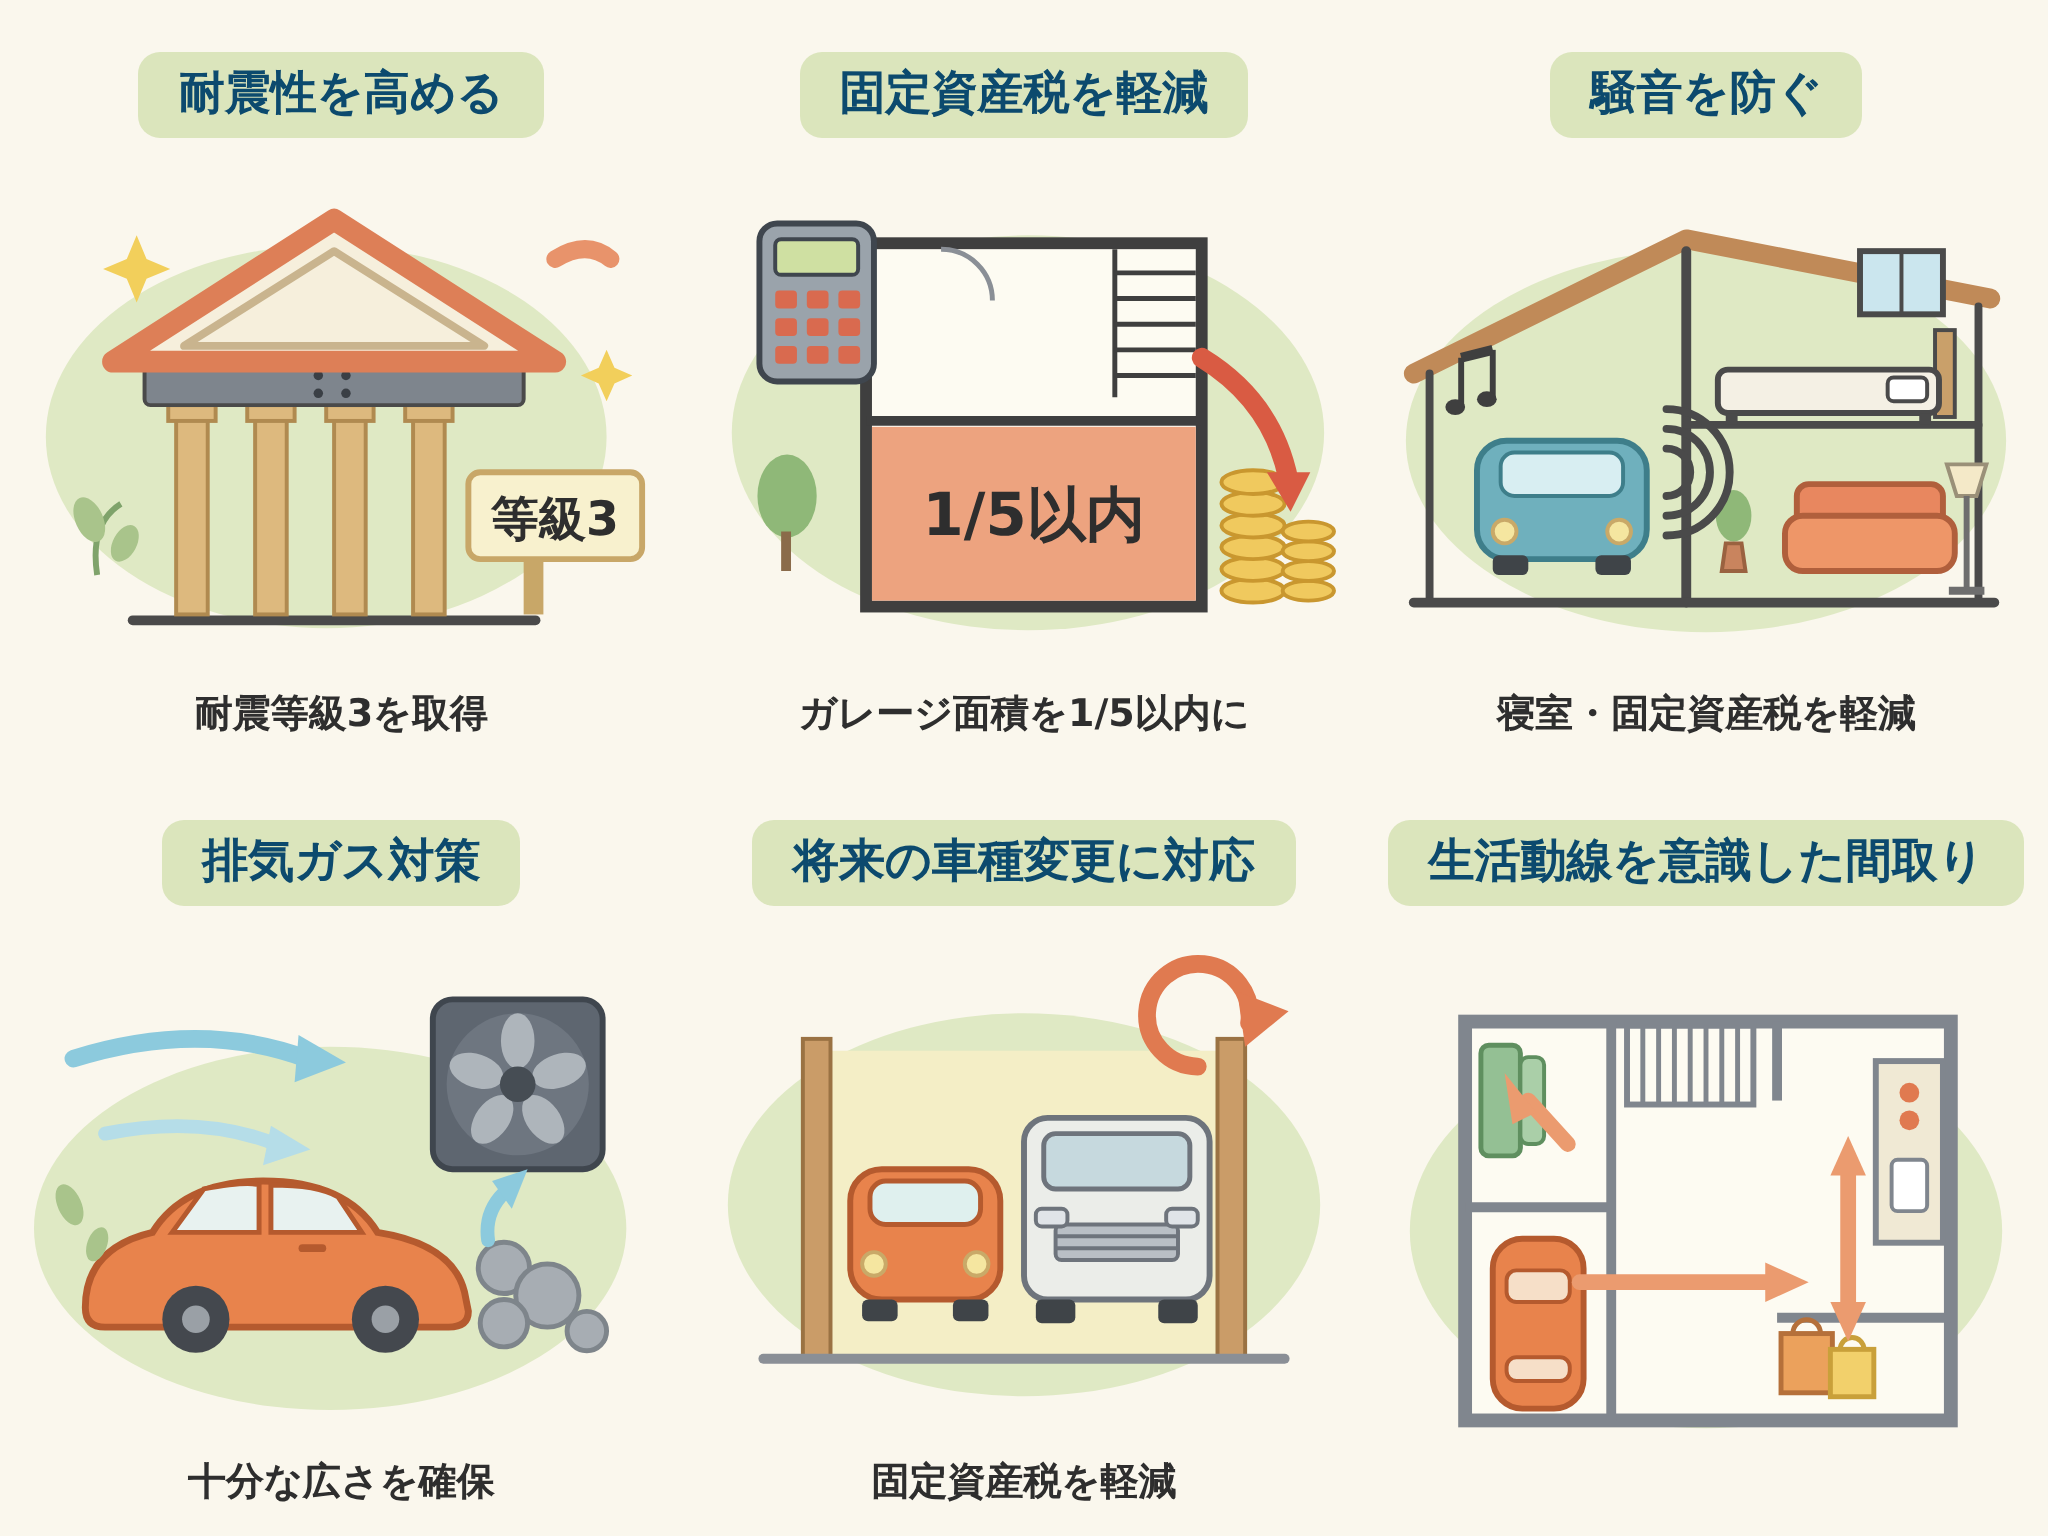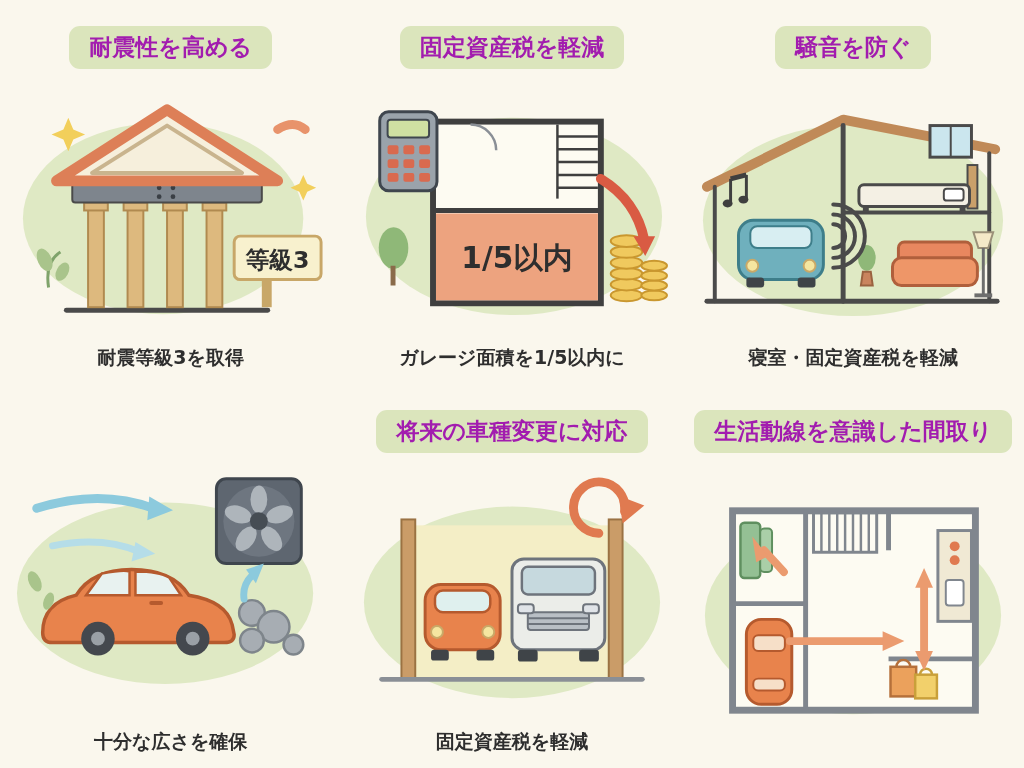--- a/index.html
+++ b/index.html
@@ -23,21 +23,21 @@
     align-items: center;
     padding-top: 26px;
     overflow: hidden;
   }
   .badge {
     background: #DBE5BC;
     border-radius: 11px;
     padding: 9px 20px;
     font-size: 23px;
     font-weight: 700;
-    color: #a21caf;
+    color: #0c4a6e;
     white-space: nowrap;
     line-height: 1.1;
   }
   .illus {
     flex: 1;
     display: flex;
     align-items: center;
     justify-content: flex-start;
   }
   svg.art { width: 318px; height: 232px; display: block; }
@@ -215,20 +215,21 @@
           <line x1="36" y1="88" x2="52" y2="84" stroke="#3F3F3F" stroke-width="5"></line>
           <ellipse cx="33" cy="113" rx="5" ry="4" fill="#3F3F3F"></ellipse>
           <ellipse cx="49" cy="109" rx="5" ry="4" fill="#3F3F3F"></ellipse>
         </g>
       </svg>
     </div>
     <div class="caption">寝室・固定資産税を軽減</div>
   </div>
 
   <div class="panel">
+    <div class="badge">排気ガス対策</div>
     <div class="illus">
       <svg class="art" viewBox="0 0 320 235">
         <ellipse cx="154" cy="140" rx="150" ry="92" fill="#DFE9C4"></ellipse>
         <g>
           <rect x="206" y="24" width="86" height="86" rx="10" fill="#5E6670" stroke="#3F464E" stroke-width="3"></rect>
           <circle cx="249" cy="67" r="36" fill="#6E7680"></circle>
           <g fill="#AEB5BB">
             <ellipse cx="249" cy="45" rx="8.5" ry="14" transform="rotate(0 249 67)"></ellipse>
             <ellipse cx="249" cy="45" rx="8.5" ry="14" transform="rotate(72 249 67)"></ellipse>
             <ellipse cx="249" cy="45" rx="8.5" ry="14" transform="rotate(144 249 67)"></ellipse>

